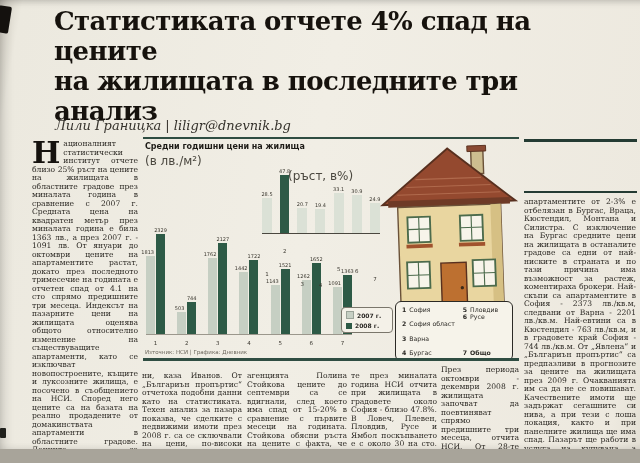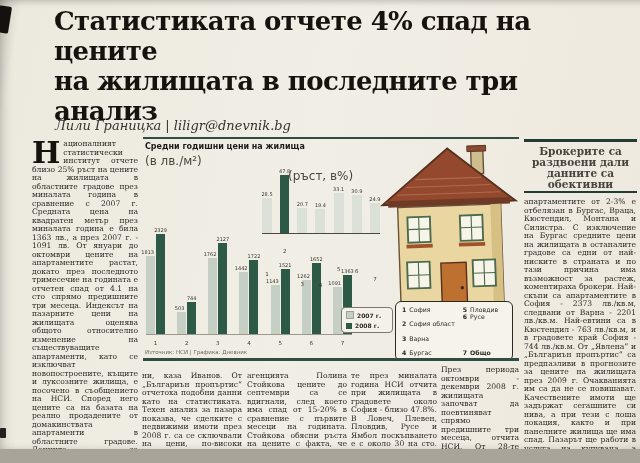--- a/index.html
+++ b/index.html
@@ -295,17 +295,16 @@
           <b>7</b>
           <span>Общо</span>
         </div>
     </div>
   </div>
 
   <div class="abs g-source">Източник: НСИ | Графика: Дневник</div>
   <div class="abs g-rule-bottom"></div>
 
   <div class="abs sb-rule-top"></div>
-  <div class="abs sb-quote">Брокерите са раздвоени дали данните са обективни</div>
   <div class="abs sb-rule-bot"></div>
   <div class="abs sb-text">апартаментите от 2-3% е отбелязан в Бургас, Враца, Кюстендил, Монтана и Силистра. С изключение на Бургас средните цени на жилищата в останалите градове са едни от най-ниските в страната и по тази причина има възможност за растеж, коментираха брокери. Най-скъпи са апартаментите в София - 2373 лв./кв.м, следвани от Варна - 2201 лв./кв.м. Най-евтини са в Кюстендил - 763 лв./кв.м, и в градовете край София - 744 лв./кв.м. От „Явлена“ и „Българиън пропъртис“ са предпазливи в прогнозите за цените на жилищата през 2009 г. Очакванията им са да не се повишават. Качествените имоти ще задържат сегашните си нива, а при тези с лоша локация, както и при панелните жилища ще има спад. Пазарът ще работи в услуга на купувача, а продавачите ще са по-склонни на отстъпки, смята Полина Стойкова.</div>
 
 </div>
 
 </body></html>

